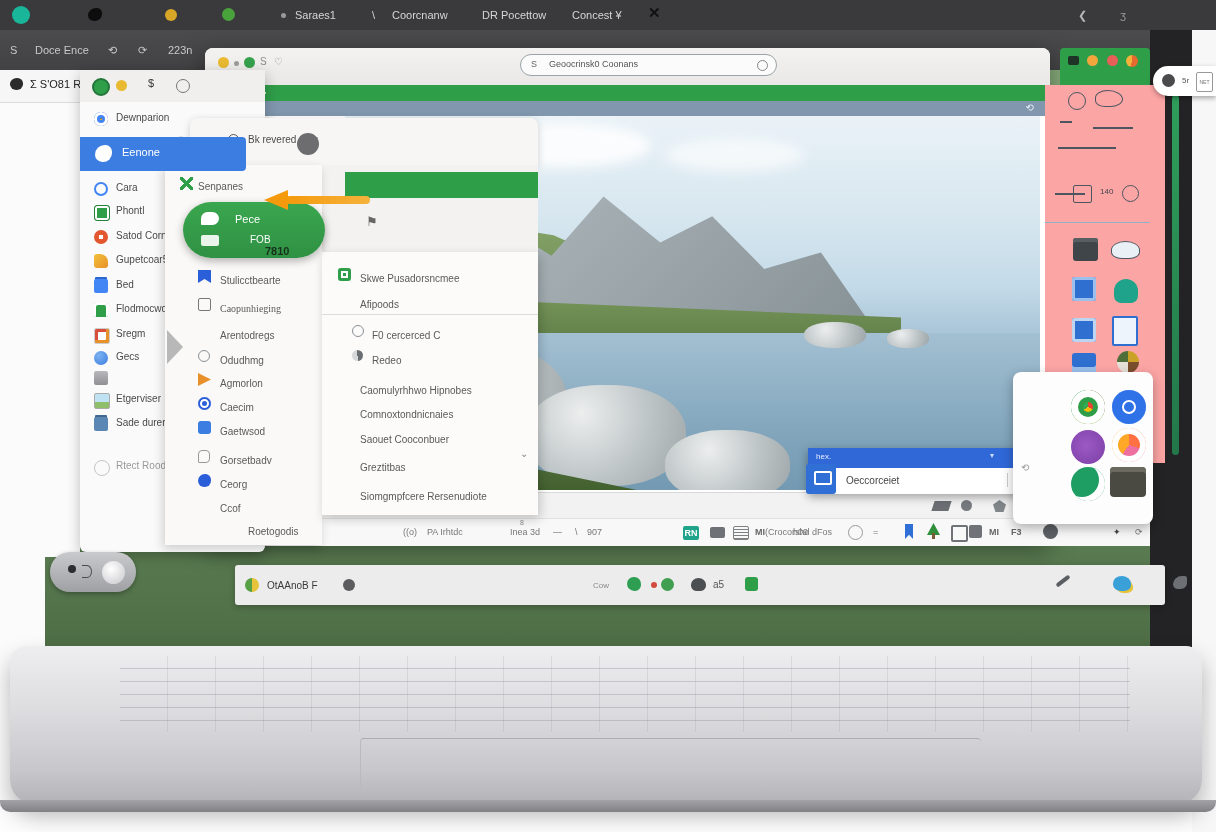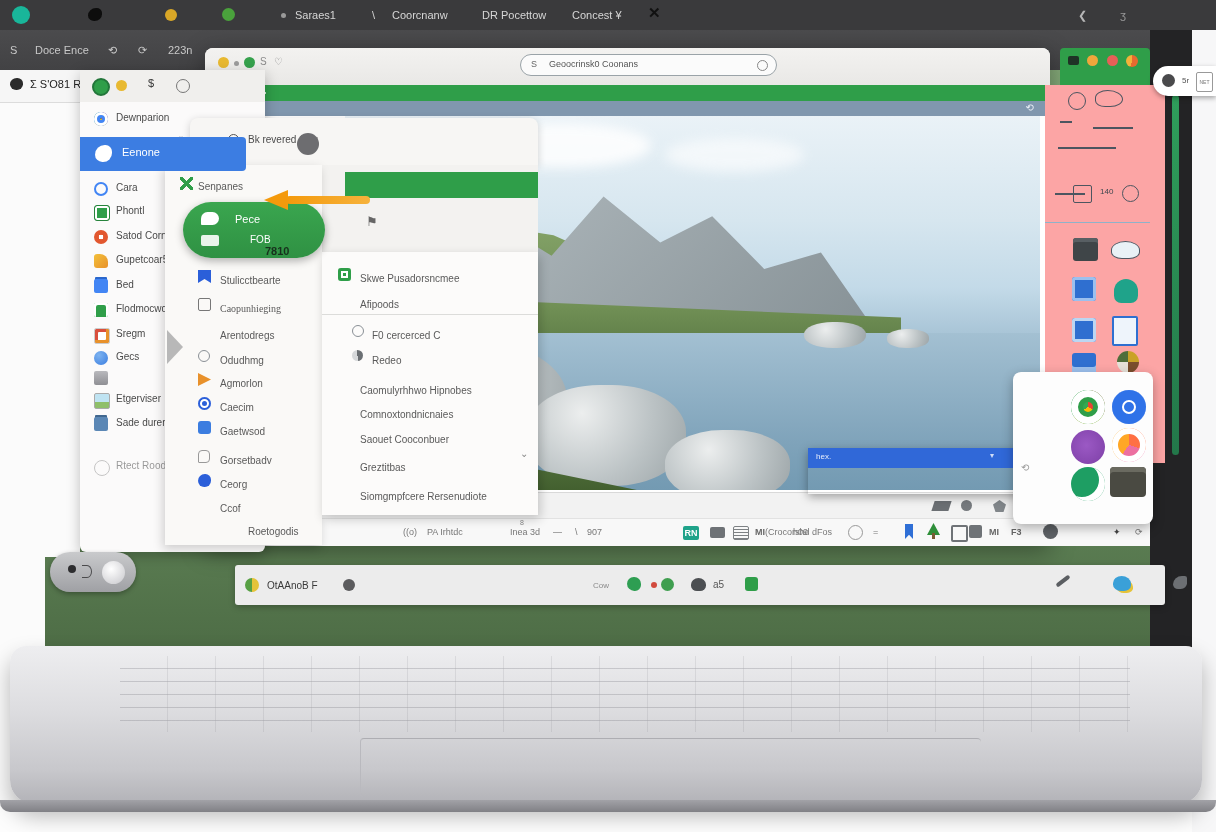--- a/index.html
+++ b/index.html
@@ -196,20 +196,28 @@
     <div class="rock" style="left:66%;top:55%;width:9%;height:7%;"></div>
     <div class="rock" style="left:78%;top:57%;width:6%;height:5%;"></div>
     <div id="grassF"></div>
   </div>
 
   <div id="dlg" class="abs">
     <div id="dlgbar">
       <span class="abs" style="left:8px;top:4px;font-size:8px;color:#e8eefb;">hex.</span>
       <span class="abs" style="right:44px;top:3px;font-size:8px;color:#cfdcf7;">▾</span>
       <span class="abs" style="right:12px;top:2px;font-size:10px;color:#e8eefb;">⟳</span>
+    </div>
+    <div id="dlgbody">
+      <div class="abs" style="left:-2px;top:-4px;width:30px;height:30px;background:#2f6fd6;border-radius:3px;">
+        <div class="abs" style="left:8px;top:7px;width:14px;height:10px;border:2px solid #fff;border-radius:2px;"></div>
+      </div>
+      <span class="abs" style="left:38px;top:7px;font-size:10px;color:#444;">Oeccorceiet</span>
+      <div class="abs" style="right:30px;top:5px;width:1px;height:14px;background:#ccc;"></div>
+      <div class="abs" style="right:10px;top:5px;width:14px;height:14px;background:#4a86e8;border-radius:3px;"></div>
     </div>
   </div>
 
   <div id="toolrow" class="abs">
     <div class="abs" style="left:728px;top:8px;width:17px;height:10px;background:#6b6f73;transform:skewX(-18deg);"></div>
     <div class="abs dot" style="left:756px;top:7px;width:11px;height:11px;background:#767a7e;"></div>
     <div class="abs" style="left:788px;top:7px;width:13px;height:12px;background:#81868a;clip-path:polygon(50% 0,100% 38%,81% 100%,19% 100%,0 38%);"></div>
     <span class="abs mini" style="left:812px;color:#555;">V</span>
     <span class="abs mini" style="left:826px;color:#555;">3R</span>
     <div class="abs" style="left:848px;top:7px;width:14px;height:12px;border:1.5px solid #8b8b8b;border-radius:2px;"></div>

